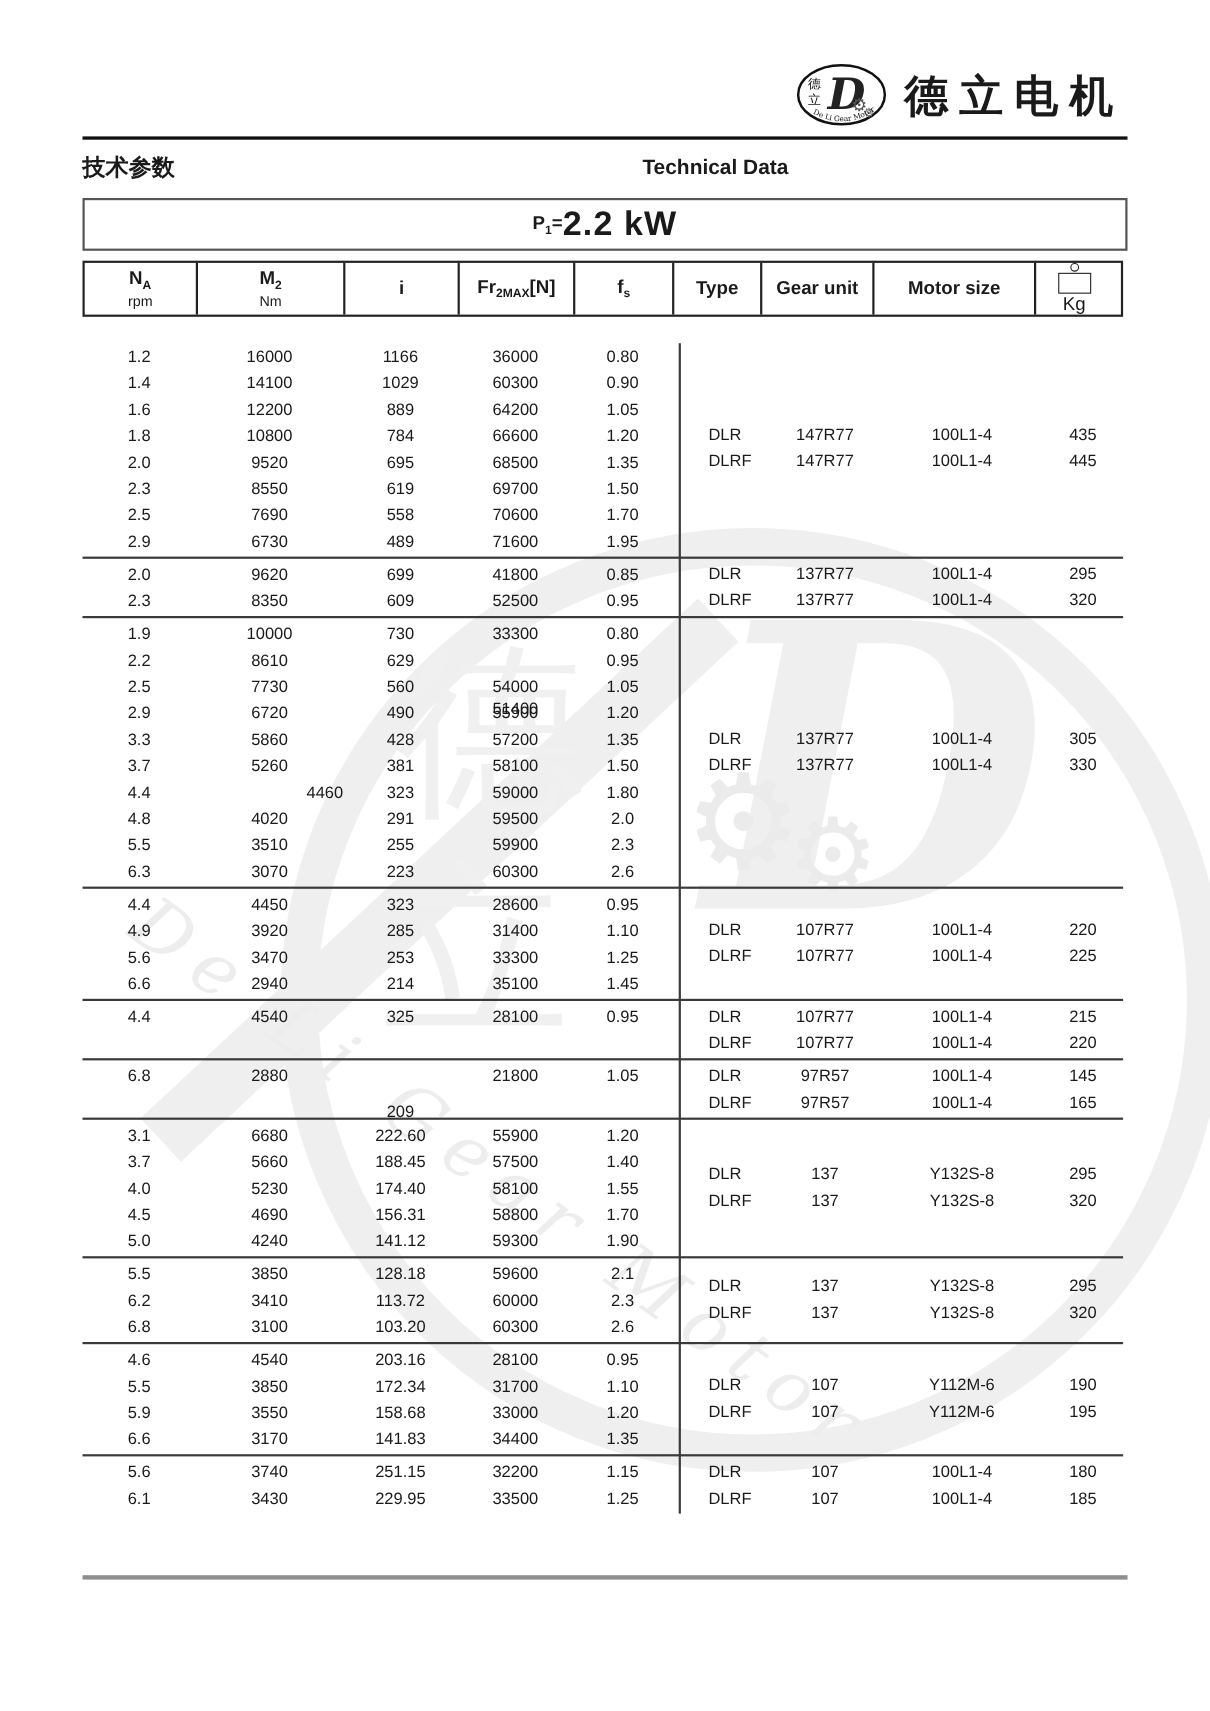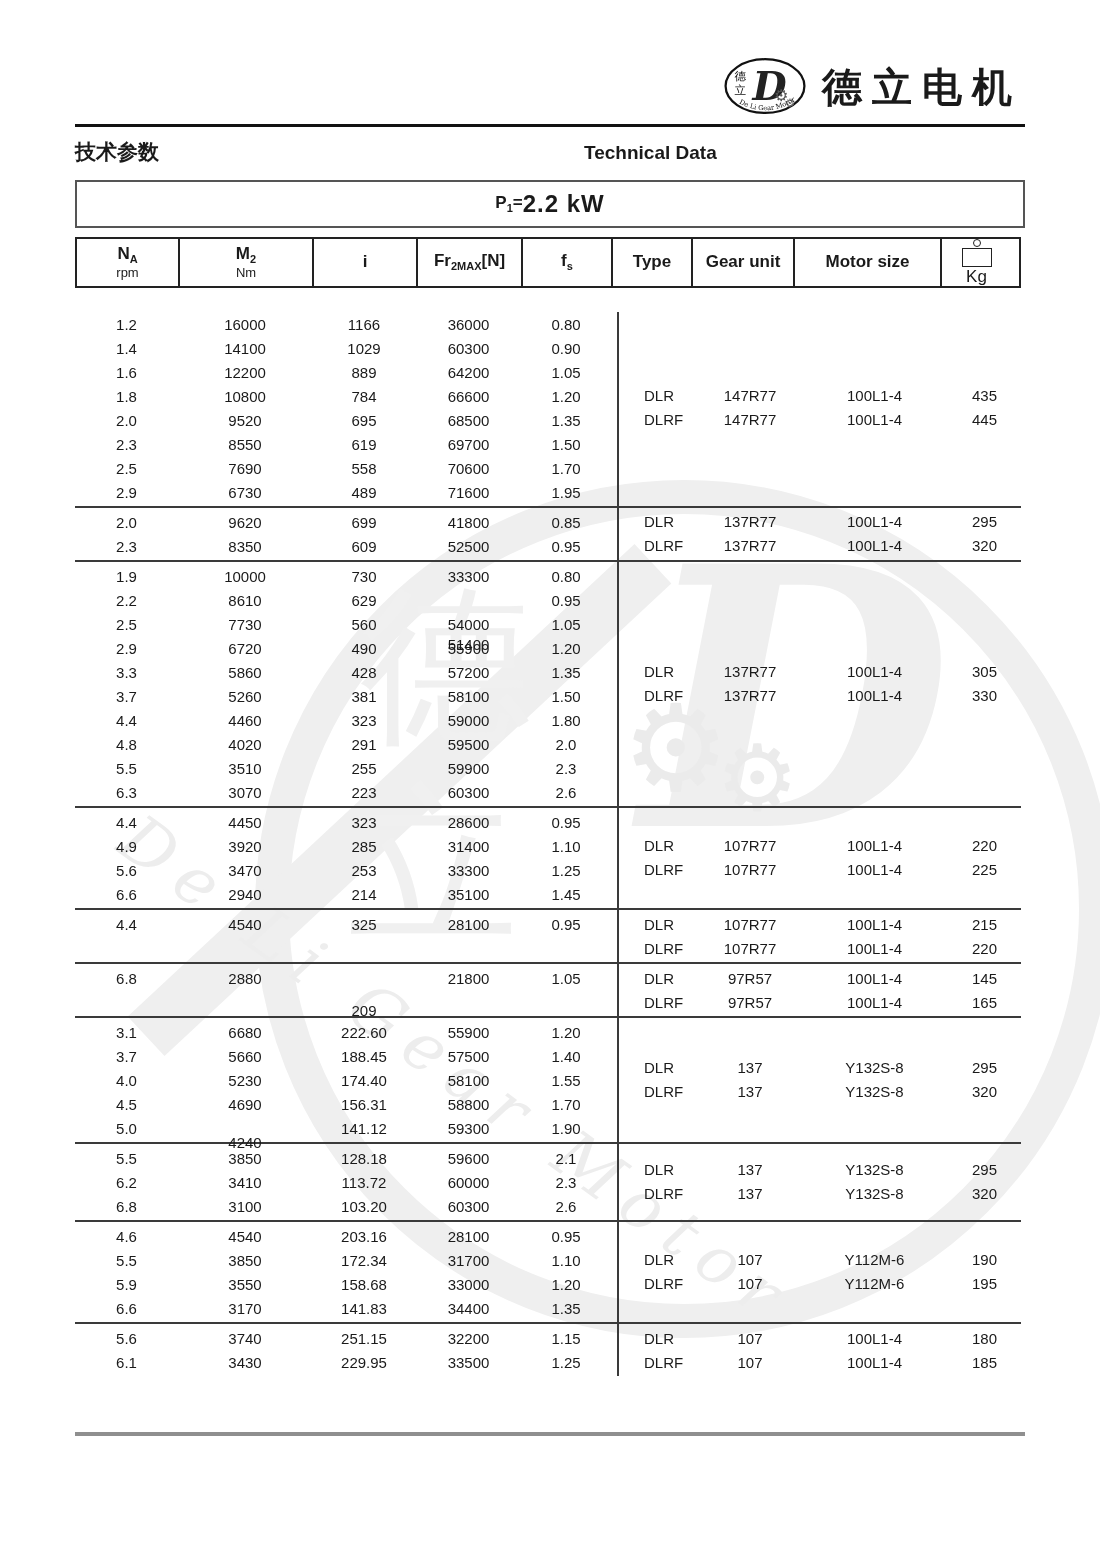--- a/index.html
+++ b/index.html
@@ -20,21 +20,21 @@
   .content{position:absolute;inset:0;z-index:1;}
   .logo{position:absolute;left:722px;top:50px;width:300px;height:74px;display:flex;align-items:center;}
   .brand-cn{font-family:"DejaVu Serif",serif;font-weight:bold;font-size:40px;letter-spacing:10px;margin-left:14px;white-space:nowrap;}
   .top-rule{position:absolute;left:75px;top:124px;width:950px;height:3px;background:#111;}
   .sec-cn{position:absolute;left:75px;top:138px;font-size:21px;font-weight:bold;}
   .sec-en{position:absolute;left:584px;top:142px;font-size:19px;font-weight:bold;}
   .pbox{position:absolute;left:75px;top:180px;width:946px;height:44px;border:2px solid #555;
         display:flex;align-items:center;justify-content:center;}
   .p-small{font-size:17px;font-weight:bold;}
   .p-small sub{font-size:11px;}
-  .p-big{font-size:24px;font-weight:bold;letter-spacing:1px;}
+  .p-big{font-size:31px;font-weight:bold;letter-spacing:1px;}
   
   .thead{position:absolute;left:75px;top:237px;width:946px;height:51px;border:2px solid #222;
          display:flex;box-sizing:border-box;}
   .hcell{display:flex;flex-direction:column;justify-content:center;align-items:center;
          border-right:2px solid #222;box-sizing:border-box;}
   .hcell:last-child{border-right:none;}
   .hmain{font-size:17px;font-weight:bold;line-height:1.1;}
   .hmain sub{font-size:11px;font-weight:bold;}
   .hunit{font-size:13px;line-height:1.1;margin-top:1px;}
   .kg-icon{display:flex;flex-direction:column;align-items:center;margin-bottom:1px;}
@@ -281,21 +281,21 @@
             </div>
             <div class="lrow">
               <div class="dcell" style="width: 103px;">3.7</div>
               <div class="dcell" style="width: 134px;">5260</div>
               <div class="dcell" style="width: 104px;">381</div>
               <div class="dcell" style="width: 105px;">58100</div>
               <div class="dcell" style="width: 90px;">1.50</div>
             </div>
             <div class="lrow">
               <div class="dcell" style="width: 103px;">4.4</div>
-              <div class="dcell" style="width: 134px;">4460</div>
+              <div class="dcell" style="width: 134px; text-align: right;">4460</div>
               <div class="dcell" style="width: 104px;">323</div>
               <div class="dcell" style="width: 105px;">59000</div>
               <div class="dcell" style="width: 90px;">1.80</div>
             </div>
             <div class="lrow">
               <div class="dcell" style="width: 103px;">4.8</div>
               <div class="dcell" style="width: 134px;">4020</div>
               <div class="dcell" style="width: 104px;">291</div>
               <div class="dcell" style="width: 105px;">59500</div>
               <div class="dcell" style="width: 90px;">2.0</div>
@@ -451,21 +451,21 @@
             </div>
             <div class="lrow">
               <div class="dcell" style="width: 103px;">4.5</div>
               <div class="dcell" style="width: 134px;">4690</div>
               <div class="dcell" style="width: 104px;">156.31</div>
               <div class="dcell" style="width: 105px;">58800</div>
               <div class="dcell" style="width: 90px;">1.70</div>
             </div>
             <div class="lrow">
               <div class="dcell" style="width: 103px;">5.0</div>
-              <div class="dcell" style="width: 134px; margin-top: 14px;">4240</div>
+              <div class="dcell" style="width: 134px;">4240</div>
               <div class="dcell" style="width: 104px;">141.12</div>
               <div class="dcell" style="width: 105px;">59300</div>
               <div class="dcell" style="width: 90px;">1.90</div>
             </div>
           </div>
           <div class="bright">
             <div class="rrow">
               <div class="dcell typec" style="width: 81px;">DLR</div>
               <div class="dcell" style="width: 102px;">137</div>
               <div class="dcell" style="width: 147px;">Y132S-8</div>

